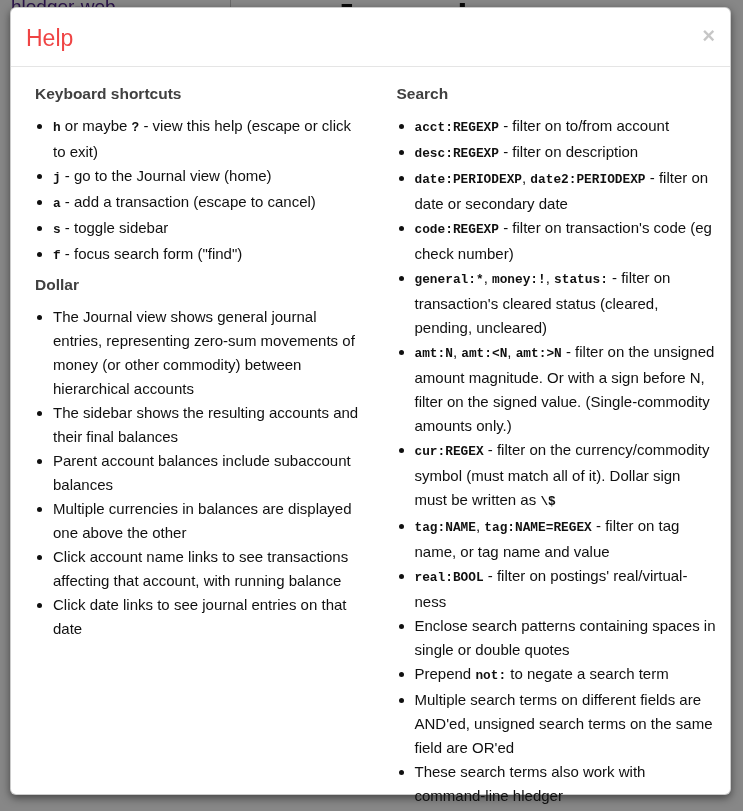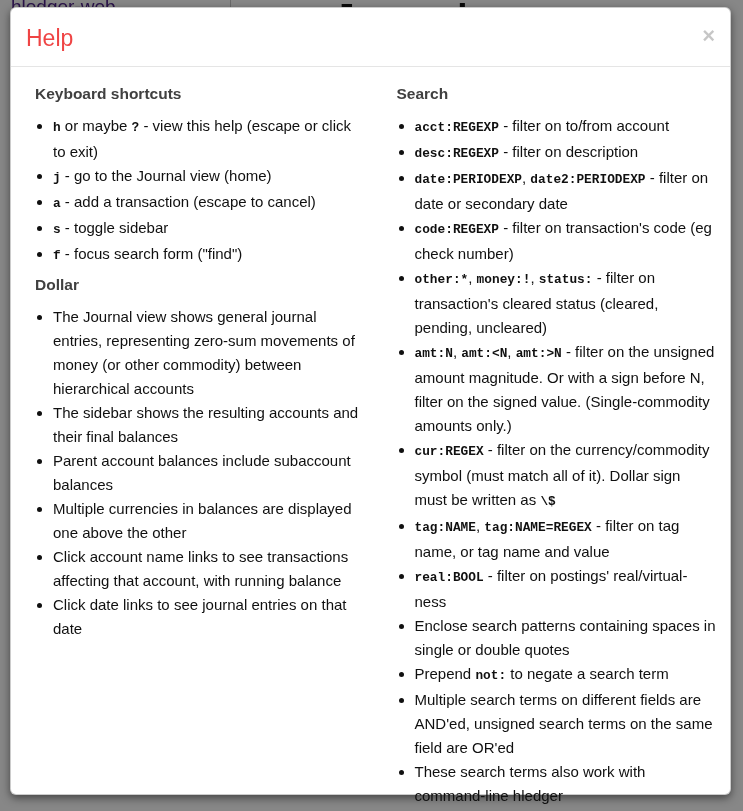--- a/index.html
+++ b/index.html
@@ -129,21 +129,21 @@
           <li>Click date links to see journal entries on that date</li>
         </ul>
       </div>
     <div class="help-col right">
         <h4 class="section-heading">Search</h4>
         <ul class="help-list">
           <li><code>acct:REGEXP</code> - filter on to/from account</li>
           <li><code>desc:REGEXP</code> - filter on description</li>
           <li><code>date:PERIODEXP</code>, <code>date2:PERIODEXP</code> - filter on date or secondary date</li>
           <li><code>code:REGEXP</code> - filter on transaction's code (eg check number)</li>
-          <li><code>other:*</code>, <code>money:!</code>, <code>status:</code> - filter on transaction's cleared status (cleared, pending, uncleared)</li>
+          <li><code>general:*</code>, <code>money:!</code>, <code>status:</code> - filter on transaction's cleared status (cleared, pending, uncleared)</li>
           <li><code>amt:N</code>, <code>amt:&lt;N</code>, <code>amt:&gt;N</code> - filter on the unsigned amount magnitude. Or with a sign before N, filter on the signed value. (Single-commodity amounts only.)</li>
           <li><code>cur:REGEX</code> - filter on the currency/commodity symbol (must match all of it). Dollar sign must be written as <code>\$</code></li>
           <li><code>tag:NAME</code>, <code>tag:NAME=REGEX</code> - filter on tag name, or tag name and value</li>
           <li><code>real:BOOL</code> - filter on postings' real/virtual-ness</li>
           <li>Enclose search patterns containing spaces in single or double quotes</li>
           <li>Prepend <code>not:</code> to negate a search term</li>
           <li>Multiple search terms on different fields are AND'ed, unsigned search terms on the same field are OR'ed</li>
           <li>These search terms also work with command-line hledger</li>
         </ul>
       </div>

